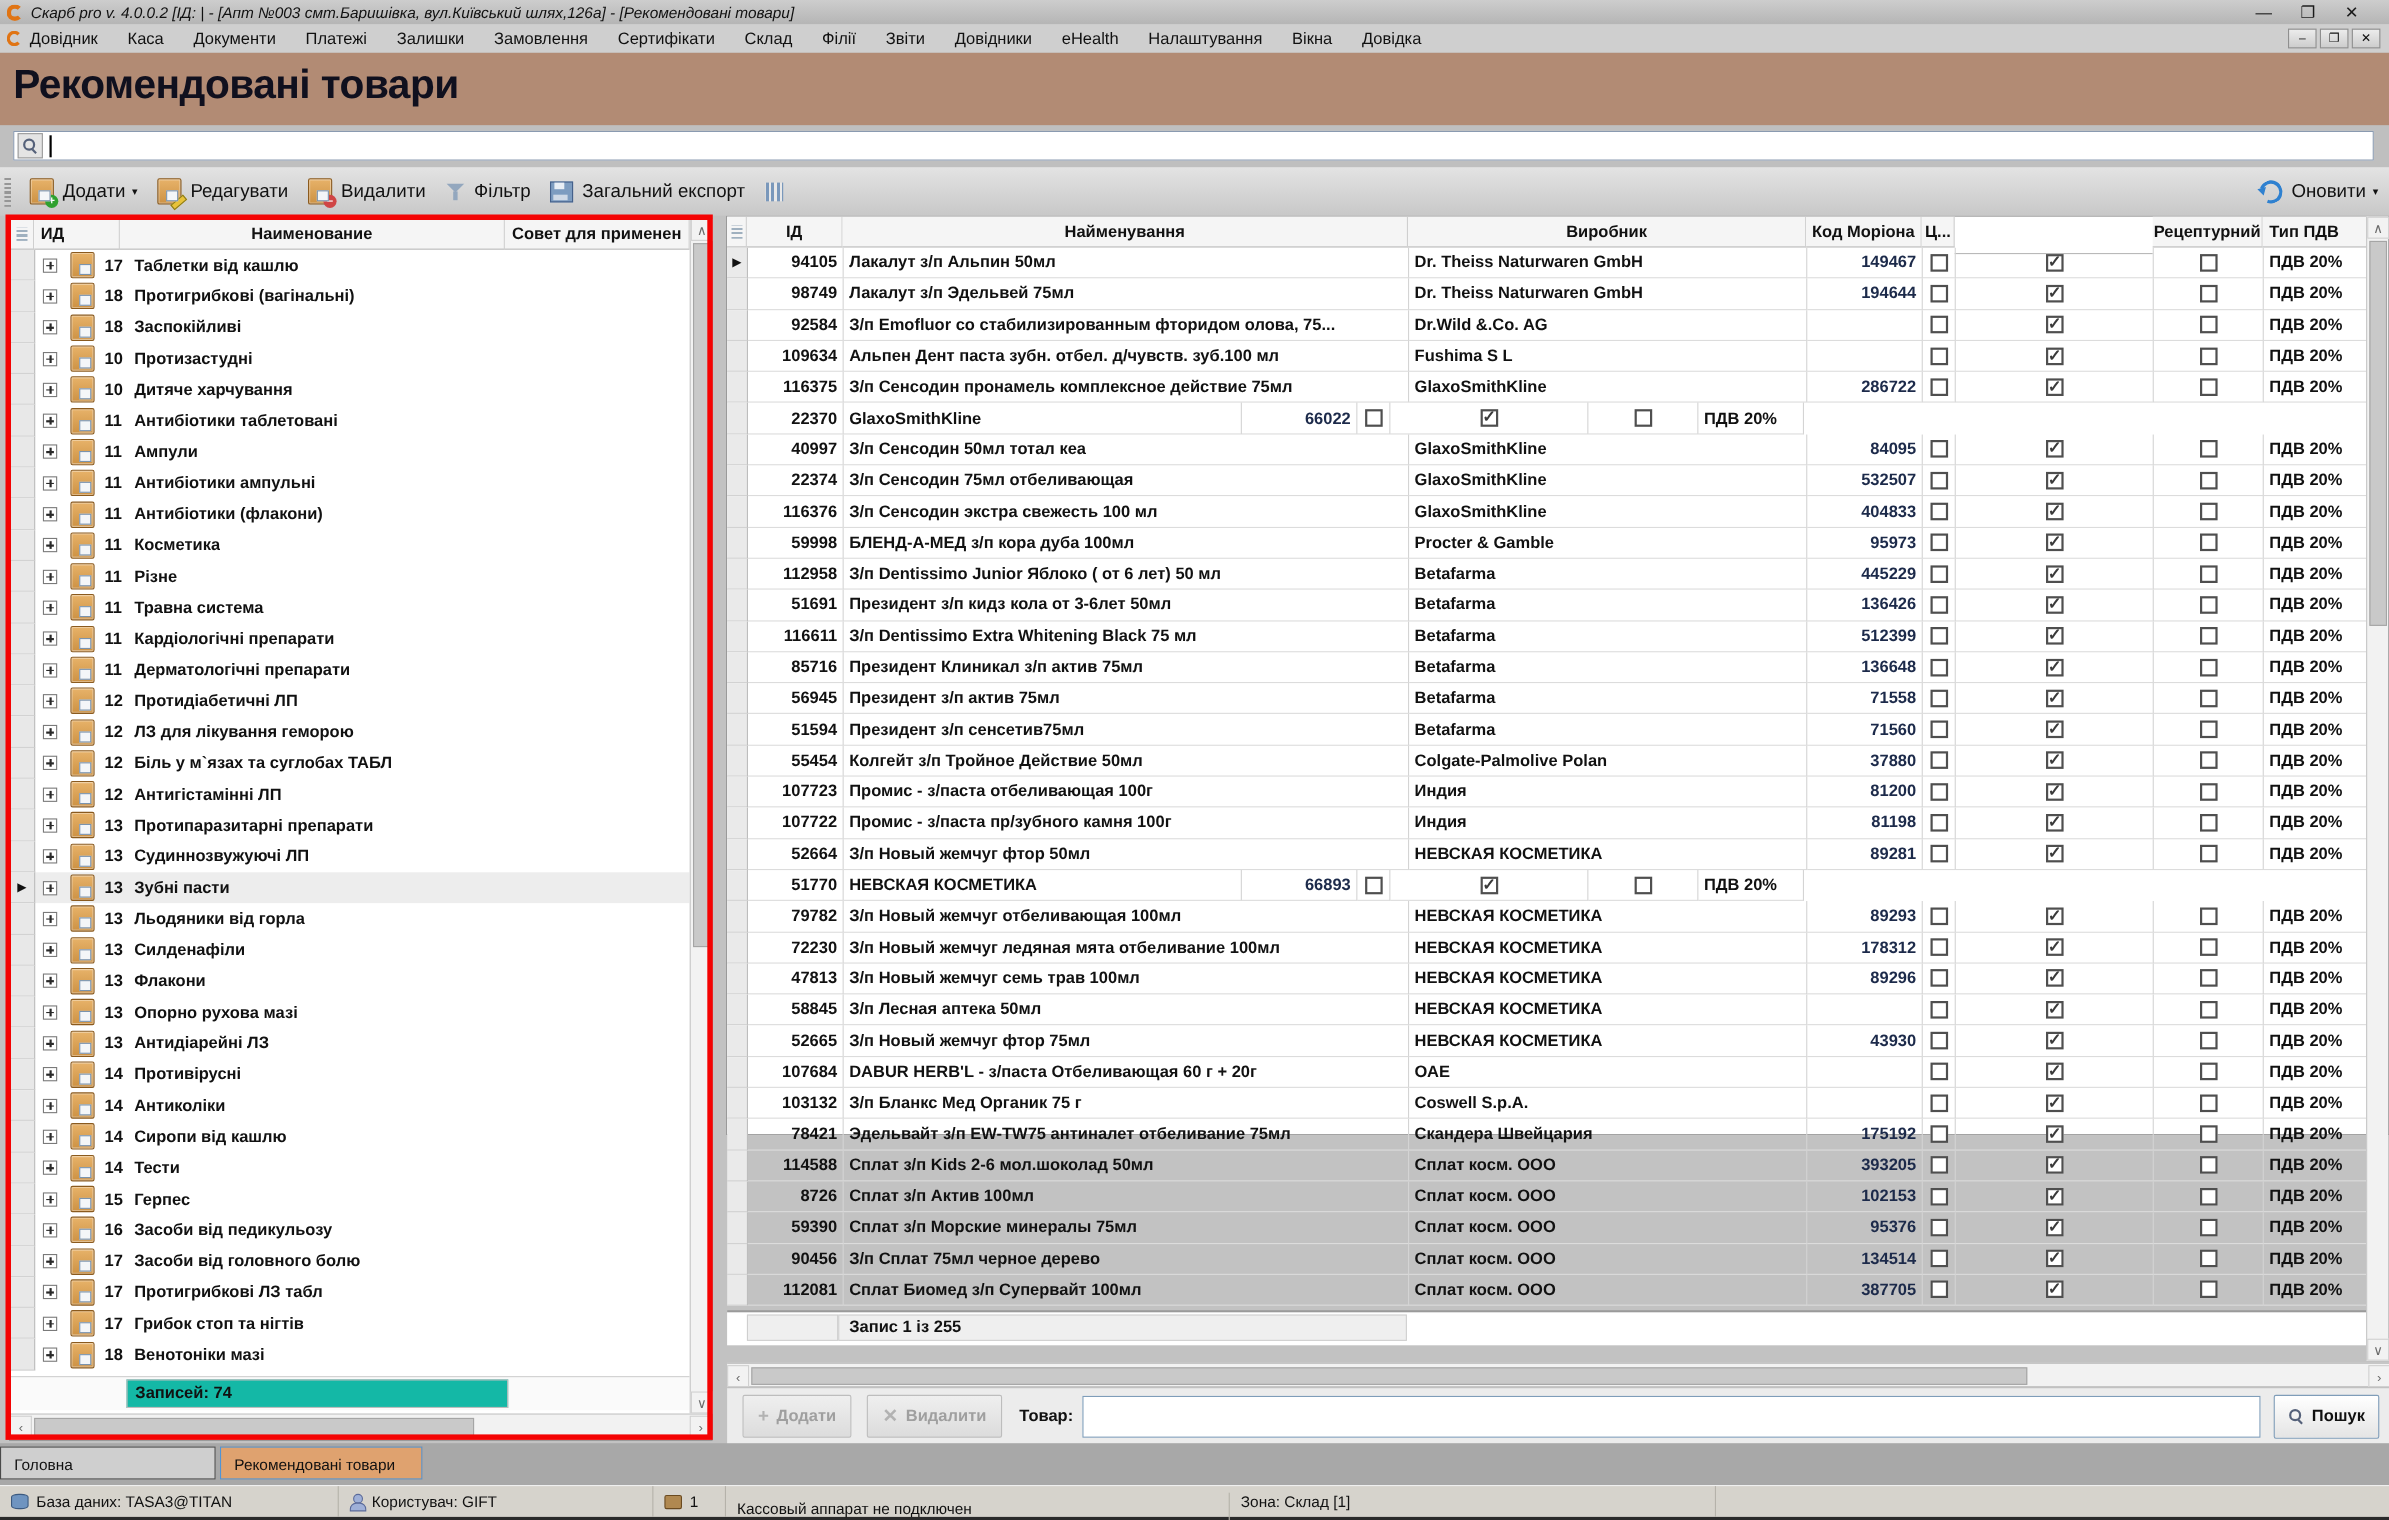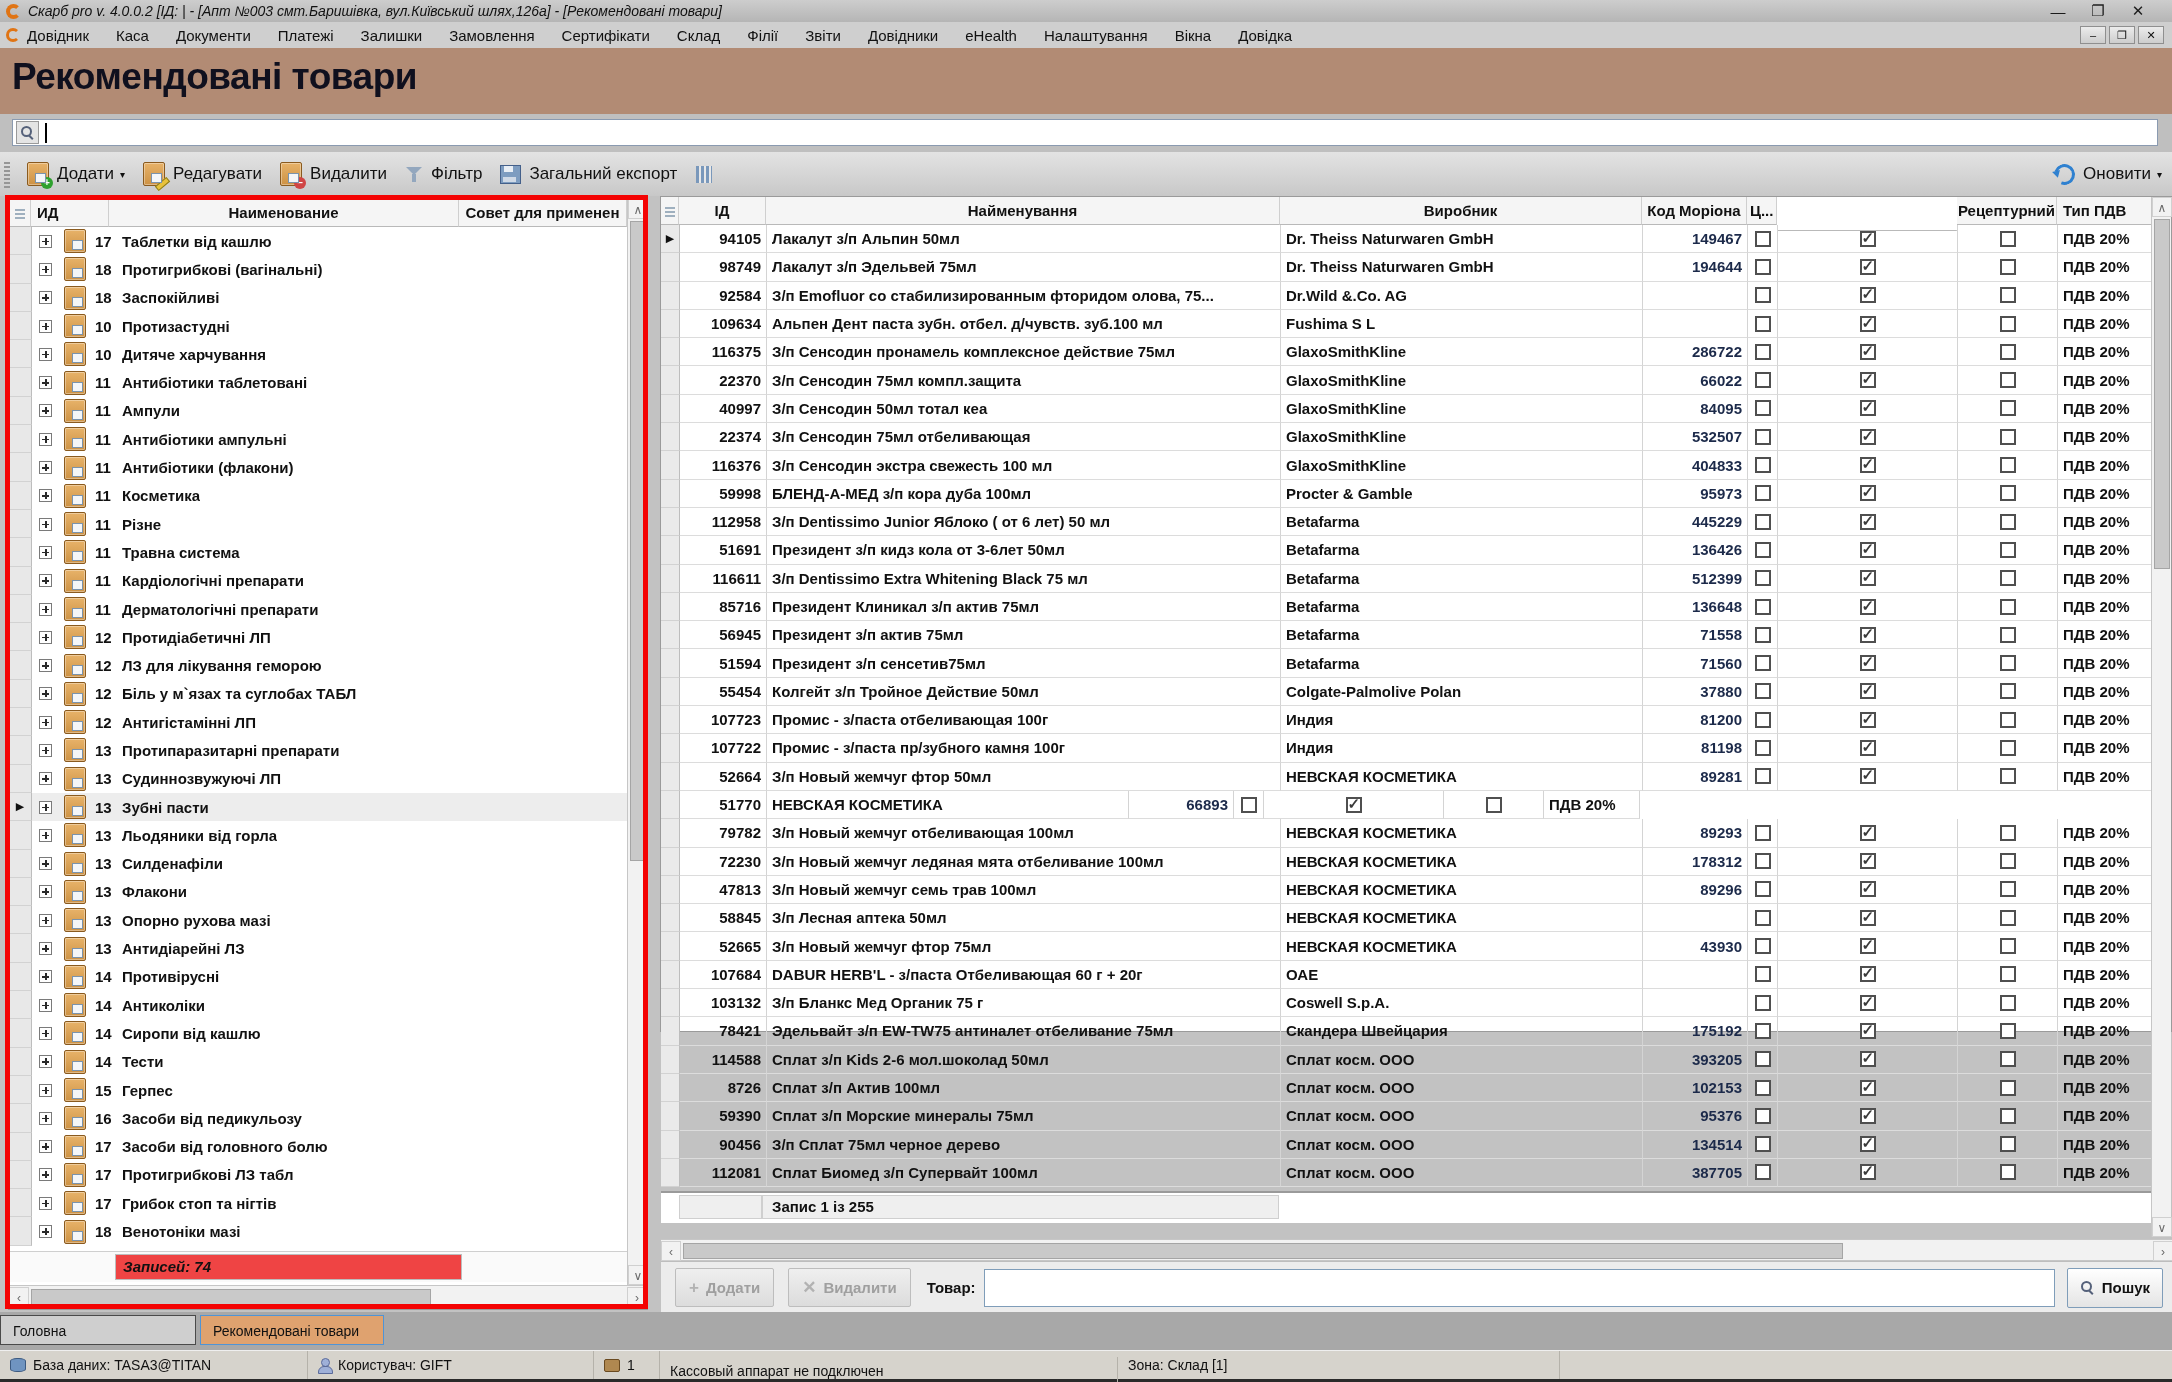--- a/index.html
+++ b/index.html
@@ -96,22 +96,22 @@
     border-bottom:1px solid #d2d2d2;display:flex;align-items:center;justify-content:center;flex:none;}
   .exp{width:13px;height:13px;border:1px solid #7a7a7a;background:#fff;position:relative;
     flex:none;margin-left:7px;box-sizing:border-box;}
   .exp::before{content:"";position:absolute;left:2px;top:5px;width:7px;height:1.5px;background:#2a2a2a;}
   .exp::after{content:"";position:absolute;left:5px;top:2px;width:1.5px;height:7px;background:#2a2a2a;}
   .tree-row .crate{margin-left:12px;}
   .tid{margin-left:9px;width:27px;overflow:hidden;font-weight:700;font-size:15px;white-space:nowrap;flex:none;}
   .tname{font-weight:700;font-size:15px;white-space:nowrap;overflow:hidden;}
   .lfooter{position:absolute;left:0;right:20px;top:1052px;height:30px;background:#fafafa;
     border-top:1px solid #cfcfcf;}
-  .lfcell{position:absolute;left:106px;width:338px;top:2px;height:24px;background:#ef4444;
-    border:1px solid #bdbdbd;font-weight:700;font-size:15px;line-height:24px;padding-left:7px;box-sizing:content-box;font-style:italic;}
+  .lfcell{position:absolute;left:106px;width:338px;top:2px;height:24px;background:#14b8a6;
+    border:1px solid #bdbdbd;font-weight:700;font-size:15px;line-height:24px;padding-left:7px;box-sizing:content-box;}
   #lvscroll{right:0;top:0;width:20px;height:1086px;border-left:1px solid #c6c6c6;}
   #lhscroll{left:0;right:0;bottom:0;height:24px;border-top:1px solid #c6c6c6;}
   
   #rightpanel{left:660px;top:196px;width:1512px;height:836px;}
   .gheader{position:absolute;left:0;top:0;width:1492px;height:28px;display:flex;}
   .gh-gut{width:18px;justify-content:center;}
   .w-id{width:87px;}  .w-name{width:514px;} .w-vendor{width:362px;} .w-code{width:105px;}
   .w-c{width:30px;justify-content:flex-start;padding-left:3px;} .w-plan{width:180px;margin-top:33px;} .w-rx{width:100px;} .w-vat{width:96px;justify-content:flex-start;padding-left:6px;}
   #grid-rows{position:absolute;left:0;top:28px;width:1492px;height:964px;overflow:hidden;}
   .grid-row{height:28.3px;display:flex;box-sizing:border-box;}
@@ -638,21 +638,20 @@
             <span class="cb on"></span>
           </span>
           <span class="gc c-rx">
             <span class="cb"></span>
           </span>
           <span class="gc c-vat">ПДВ 20%</span>
         </div>
         <div class="grid-row">
           <span class="g-gut"></span>
           <span class="gc c-id">22370</span>
-          <span class="gc c-name">З/п Сенсодин 75мл компл.защита</span>
           <span class="gc c-vendor">GlaxoSmithKline</span>
           <span class="gc c-code">66022</span>
           <span class="gc c-c">
             <span class="cb"></span>
           </span>
           <span class="gc c-plan">
             <span class="cb on"></span>
           </span>
           <span class="gc c-rx">
             <span class="cb"></span>

